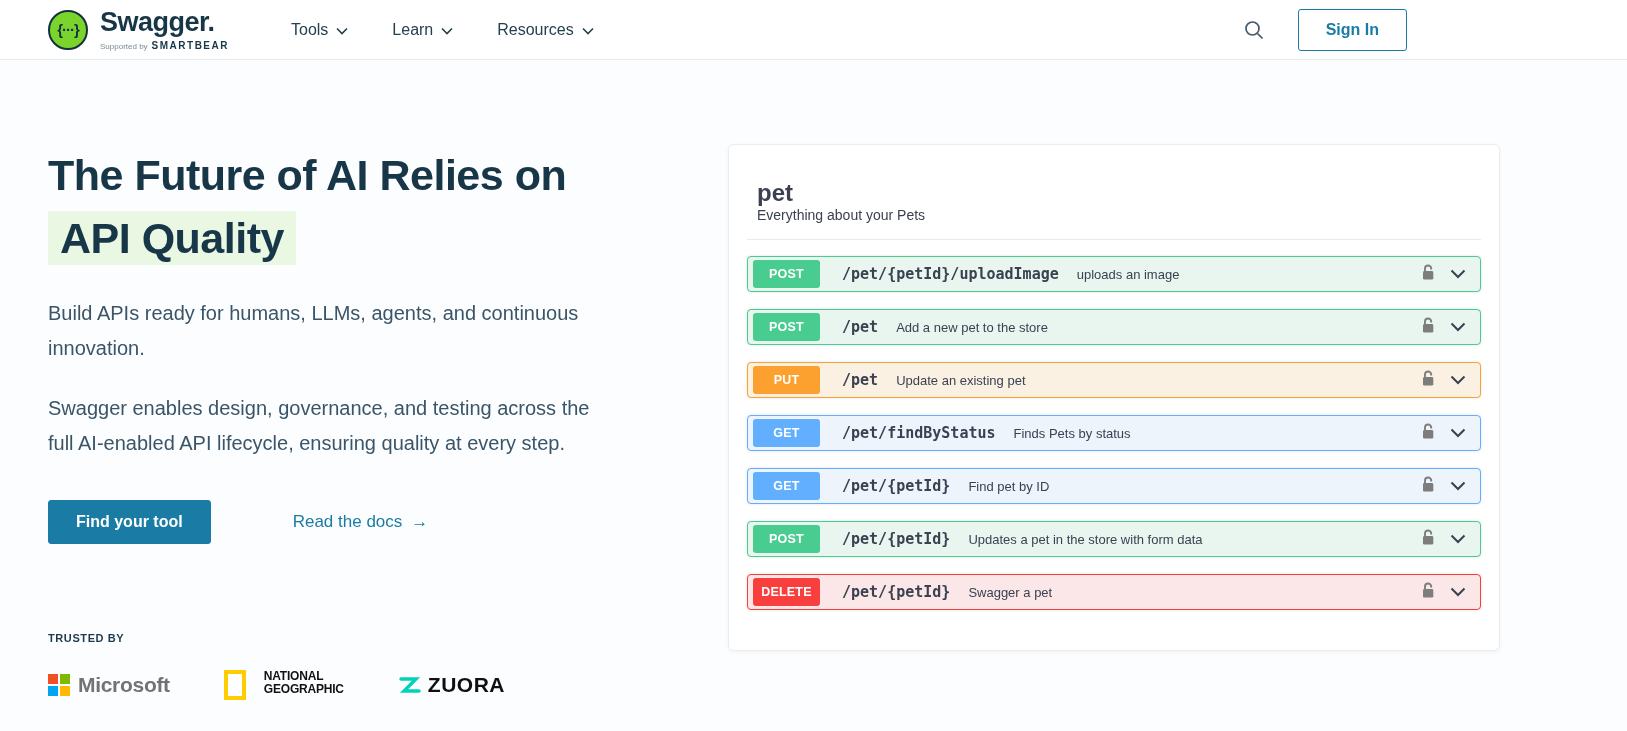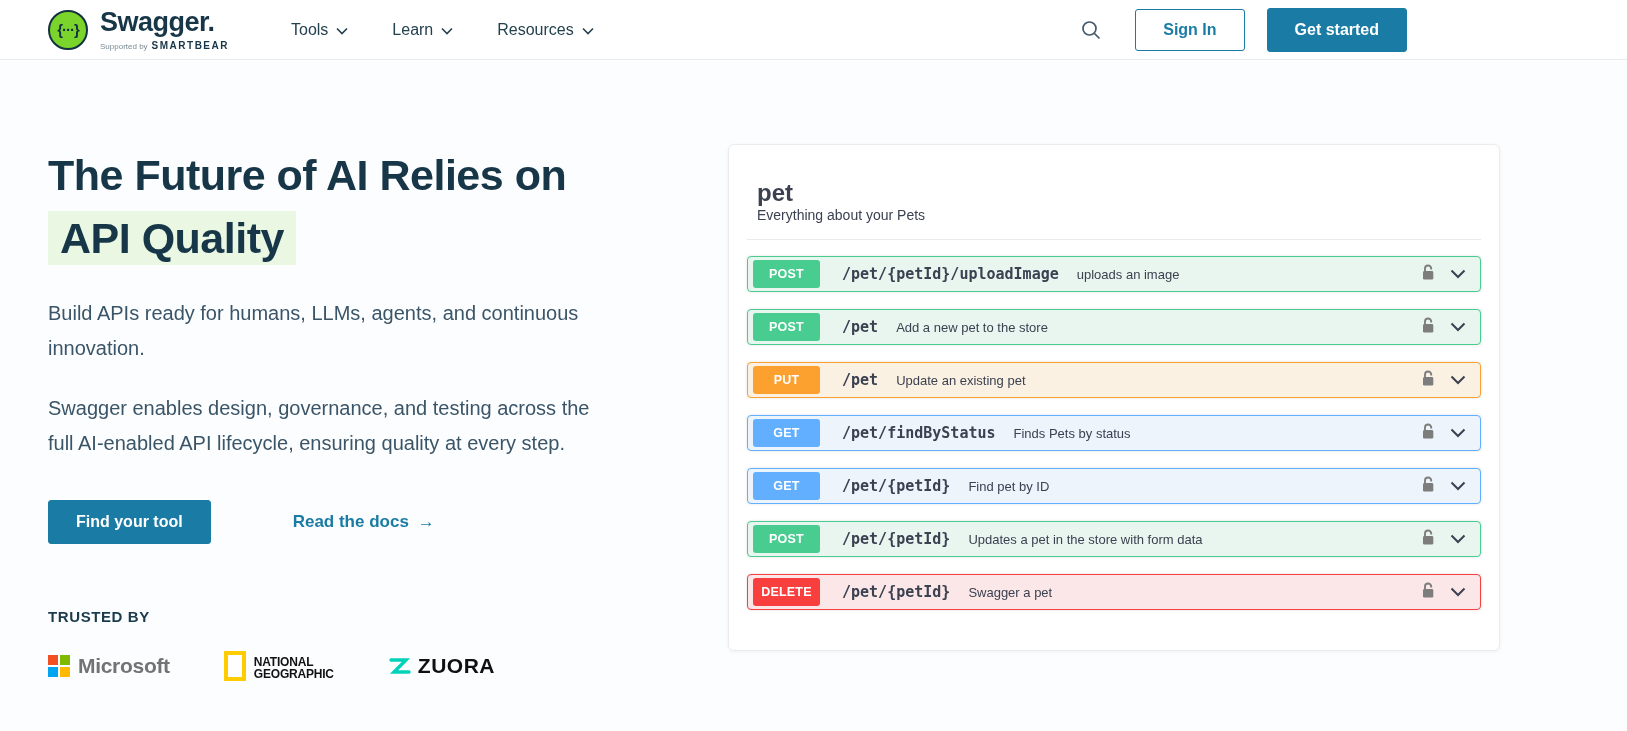--- a/index.html
+++ b/index.html
@@ -48,28 +48,28 @@
     padding:84px 127px 0 48px; background:#fcfdfe; height:671px;
   }
   .hero-left { width:560px; flex-shrink:0; }
   .hero-title {
     margin:0; font-size:43px; line-height:1.47; font-weight:700;
     color:var(--heading,#173647); letter-spacing:-0.5px; width:545px;
   }
   .hero-highlight { background:var(--highlight,#e9f7e3); padding:3px 12px; }
   .hero-p { font-size:20px; line-height:1.72; color:#3b5568; margin:26px 0 0; width:556px; }
   .cta-row { margin-top:40px; display:flex; align-items:center; gap:58px; }
-  .docs-link { color:var(--accent,#1a7ca4); font-size:17px; font-weight:700; cursor:pointer; display:flex; gap:9px; align-items:center;padding-left:24px; }
-  .trusted-label { margin-top:64px; font-size:15px; font-weight:700; letter-spacing:0.6px; color:#1b3b4d; }
+  .docs-link { color:var(--accent,#1a7ca4); font-size:17px; font-weight:400; cursor:pointer; display:flex; gap:9px; align-items:center;padding-left:24px; }
+  .trusted-label { margin-top:88px; font-size:11px; font-weight:700; letter-spacing:0.6px; color:#1b3b4d; }
   .trusted-row { margin-top:26px; display:flex; align-items:center; gap:54px; }
   .ms-logo { display:flex; align-items:center; gap:8px; }
   .ms-grid { display:grid; grid-template-columns:10px 10px; grid-template-rows:10px 10px; gap:2px; }
   .ms-sq1{background:#f25022;} .ms-sq2{background:#7fba00;} .ms-sq3{background:#00a4ef;} .ms-sq4{background:#ffb900;}
   .ms-text { font-size:21px; color:#737373; font-weight:600; letter-spacing:-0.3px; }
-  .natgeo-logo { display:flex; align-items:flex-end; gap:8px; }
+  .natgeo-logo { display:flex; align-items:flex-start; gap:18px; }
   .natgeo-frame { width:22px; height:30px; border:4px solid #ffcc00; background:#fff; }
   .natgeo-text { font-size:12px; font-weight:800; color:#111; line-height:1.05; letter-spacing:-0.2px; }
   .zuora-logo { display:flex; align-items:center; gap:6px; }
   .zuora-text { font-size:21px; font-weight:800; color:#101010; letter-spacing:0.5px; }
   
   .api-panel {
     margin-left:auto; width:772px; background:#fff;
     border:1px solid #ececec; border-radius:6px;
     box-shadow:0 1px 4px rgba(0,0,0,0.05);
     padding:26px 18px 40px;
@@ -134,21 +134,20 @@
     </div>
   </nav>
   <div class="header-right">
     <span class="search-btn">
       <svg width="20" height="20" viewBox="0 0 20 20">
           <circle cx="8.5" cy="8.5" r="6.5" fill="none" stroke="#43586a" stroke-width="1.7"></circle>
           <line x1="13.5" y1="13.5" x2="18.5" y2="18.5" stroke="#43586a" stroke-width="1.7"></line>
         </svg>
     </span>
     <button class="btn btn-outline">Sign In</button>
-    <button class="btn btn-solid">Get started</button>
   </div>
 </header>
 
 <section class="hero">
   <div class="hero-left">
     <h1 class="hero-title"><span>The Future of AI Relies on</span> <span class="hero-highlight">API Quality</span></h1>
     <p class="hero-p">Build APIs ready for humans, LLMs, agents, and continuous innovation.</p>
     <p class="hero-p">Swagger enables design, governance, and testing across the full AI-enabled API lifecycle, ensuring quality at every step.</p>
     <div class="cta-row">
       <button class="btn btn-solid">Find your tool</button>

